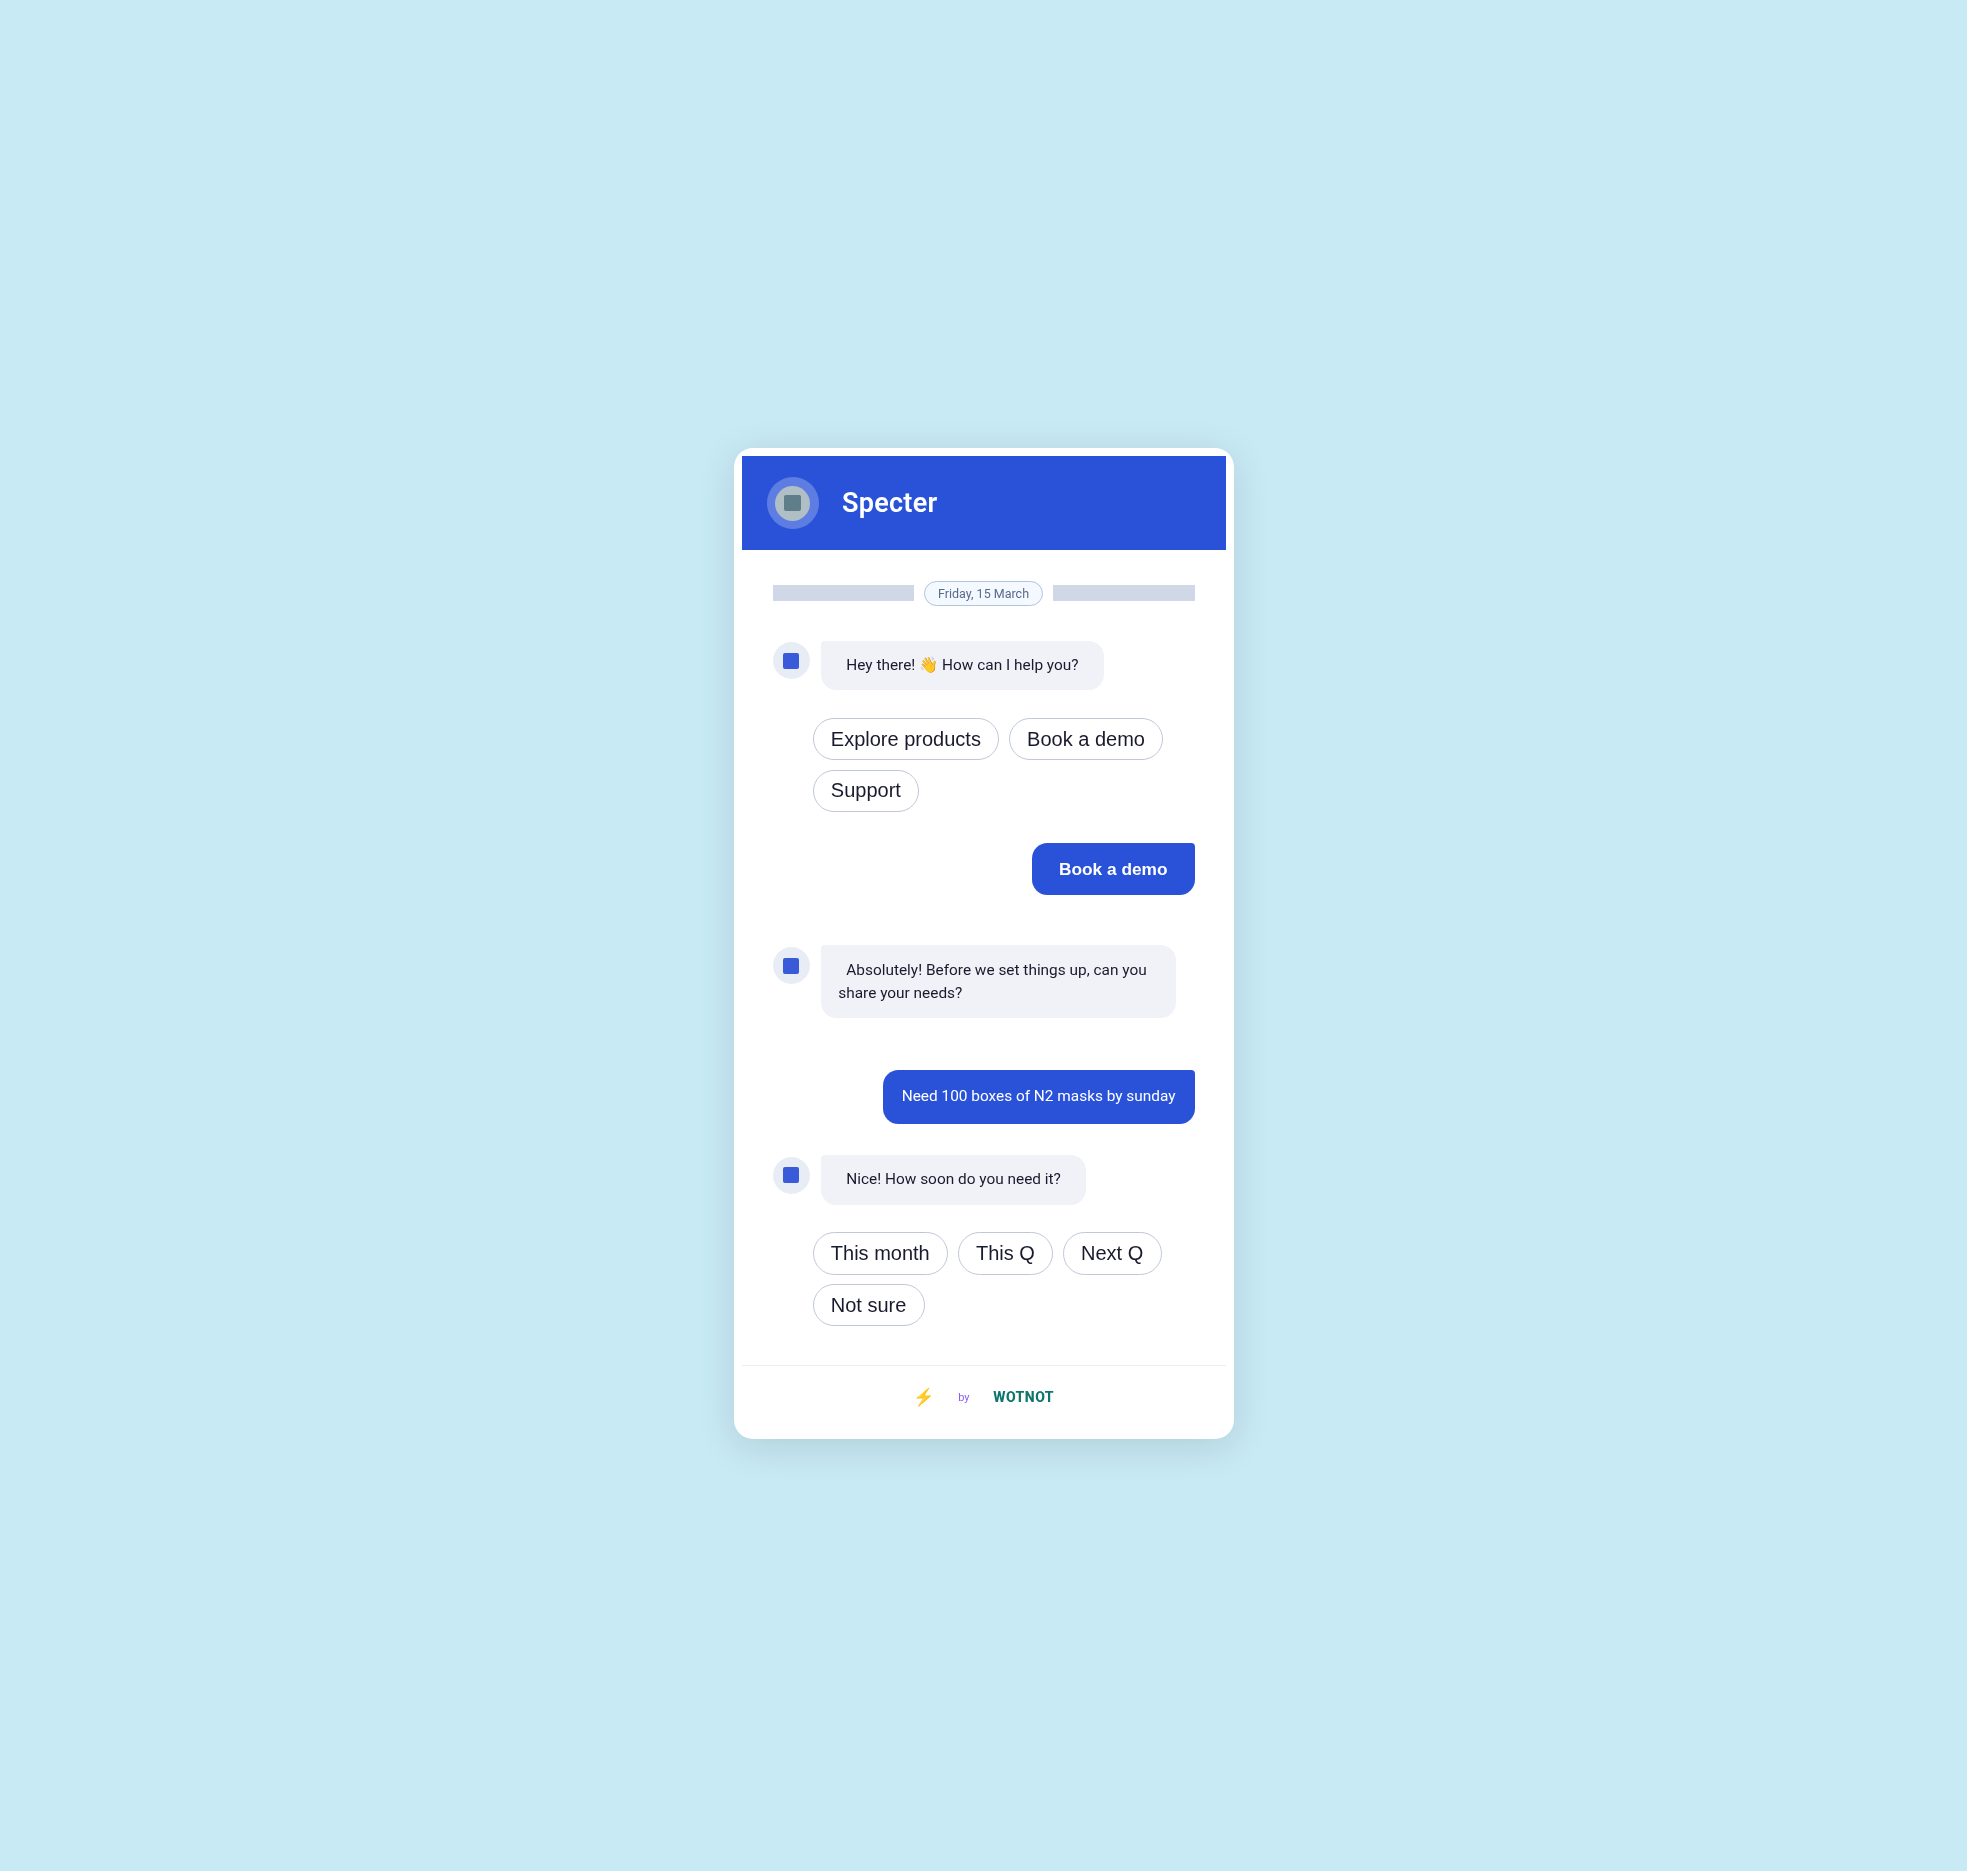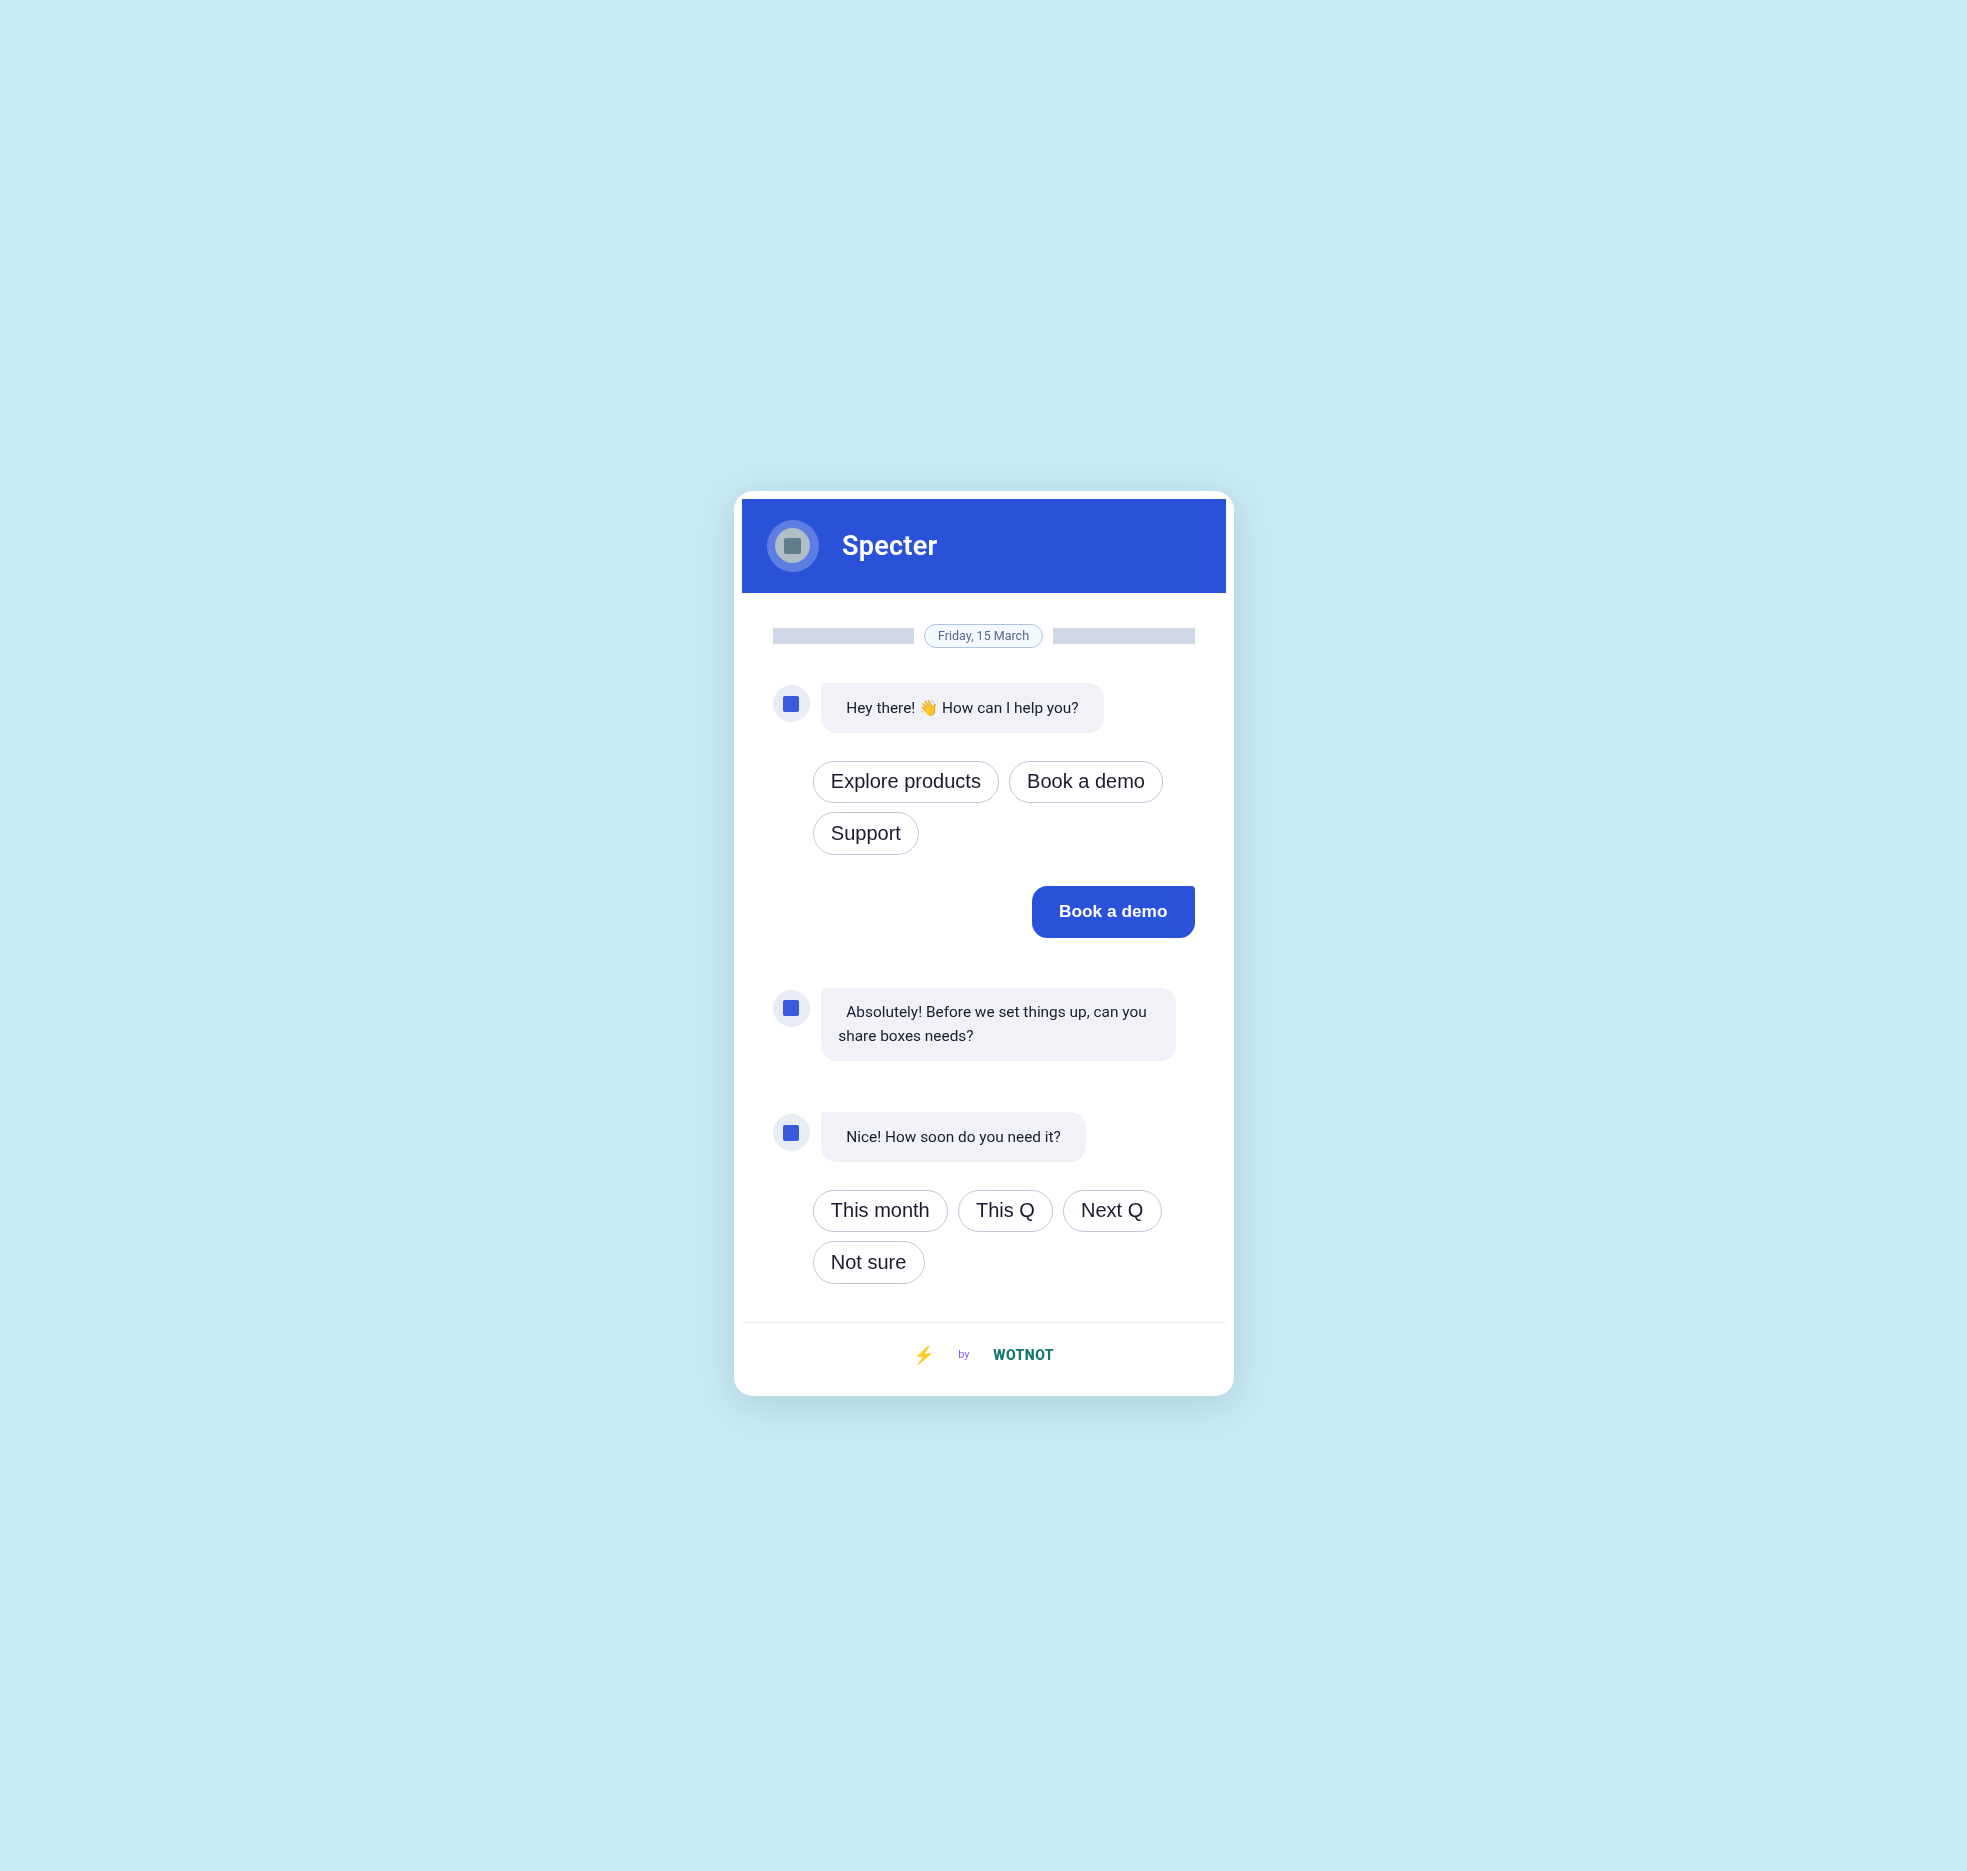--- a/index.html
+++ b/index.html
@@ -253,26 +253,29 @@
 
     <div class="message-row user-row">
       <button class="user-selected-btn">Book a demo</button>
     </div>
 
     <div class="message-row">
       <div class="bot-avatar">
         <div class="bot-avatar-dash"></div>
       </div>
       <div class="bot-bubble">
-        <span>Absolutely! Before we set things up, can you share boxes needs?</span>
+        <span>Absolutely! Before we set things up, can you share your needs?</span>
       </div>
     </div>
 
     <div class="spacer"></div>
 
+    <div class="message-row user-row">
+      <div class="user-bubble">Need 100 boxes of N2 masks by sunday</div>
+    </div>
 
     <div class="message-row">
       <div class="bot-avatar">
         <div class="bot-avatar-dash"></div>
       </div>
       <div class="bot-bubble">
         <span>Nice! How soon do you need it?</span>
       </div>
     </div>
 

